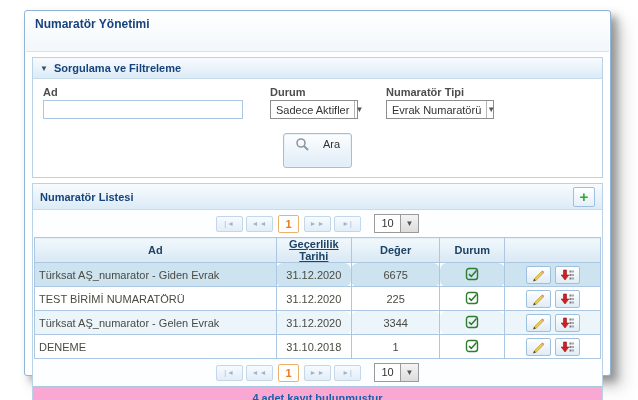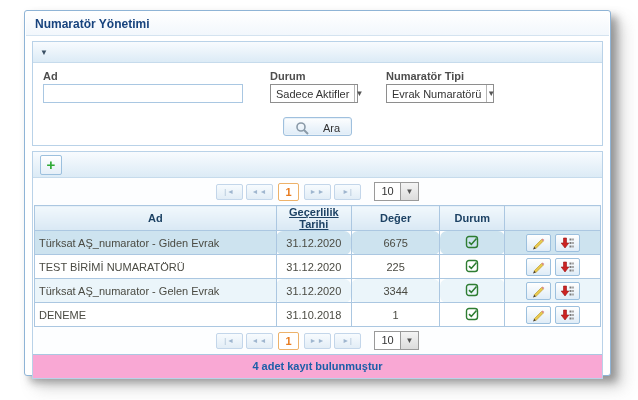--- a/index.html
+++ b/index.html
@@ -3,21 +3,21 @@
 <meta charset="utf-8">
 <style>
   * { box-sizing: border-box; margin: 0; padding: 0; }
   html,body { width:638px; height:400px; background:#ffffff; overflow:hidden;
     font-family:"Liberation Sans", sans-serif; }
 
   .widget { position:absolute; left:24px; top:10px; width:587px; height:366px;
     background:#ffffff; border:1px solid #8fb4d6; border-radius:3px; padding:1px;
     box-shadow: 6px 6px 8px rgba(90,90,90,.55), 12px 12px 16px rgba(120,120,120,.28); }
 
-  .title-bar { height:24px; line-height:24px; padding-left:9px;
+  .title-bar { height:40px; line-height:24px; padding-left:9px;
     background:linear-gradient(#ffffff,#f2f7fc); border-bottom:1px solid #d4e3f0;
     color:#17437d; font-size:12px; font-weight:bold; }
 
   .panel { margin:5px 6px 4px; border:1px solid #b9d2e8; background:#fff; }
   .panel-header { display:flex; align-items:center; gap:6px; height:21px; padding:0 7px;
     background:linear-gradient(#f8fbfe,#dcebf6); border-bottom:1px solid #c6dbec;
     color:#17437d; font-size:11px; font-weight:bold; }
   .collapse-tri { font-size:8px; color:#3a5064; }
 
   
@@ -28,21 +28,21 @@
   .text-input { width:200px; height:19px; border:1px solid #a9c7e2; font-size:11px; padding:0 4px; }
   .sel { display:flex; align-items:center; height:19px; border:1px solid #8e8e8e;
     background:#fff; font-size:11px; color:#333; cursor:default; }
   .sel .sel-text { flex:1; padding:0 5px; white-space:nowrap; }
   .sel .sel-chevron { width:17px; align-self:stretch; border-left:1px solid #b5b5b5;
     display:flex; align-items:center; justify-content:center; color:#555; font-size:8px; }
   .f-durum { margin-left:27px; } .f-durum .sel { width:88px; }
   .f-tipi  { margin-left:28px; } .f-tipi .sel { width:108px; }
 
   .ara-row { display:flex; justify-content:center; margin-top:14px; }
-  .ara-btn { display:flex; align-items:center; gap:14px; padding:3px 11px 0;
+  .ara-btn { display:flex; align-items:center; gap:14px; padding:3px 11px 16px;
     border:1px solid #9fc0de; border-radius:3px; font-size:11px; color:#333;
     background:linear-gradient(#fdfeff,#dfecf7); cursor:pointer;
     box-shadow:0 0 0 1px #e8f1f8 inset; }
 
   
   .list-header { justify-content:space-between; height:26px; }
   .add-btn { width:22px; height:20px; border:1px solid #9cc0de; border-radius:2px;
     background:linear-gradient(#ffffff,#e5eff8); color:#2faa35; font-size:15px;
     font-weight:bold; line-height:17px; text-align:center; cursor:pointer; }
 
@@ -111,20 +111,21 @@
   </defs>
 </svg>
 
 <div class="widget">
 
   <div class="title-bar">Numaratör Yönetimi</div>
 
   <div class="panel">
     <div class="panel-header">
       <span class="collapse-tri">▼</span>
+      <span>Sorgulama ve Filtreleme</span>
     </div>
     <div class="filter-body">
       <div class="fields">
         <div class="field">
           <label>Ad</label>
           <input class="text-input" type="text" value="" style="">
         </div>
         <div class="field f-durum">
           <label>Durum</label>
           <div class="sel">
@@ -146,20 +147,21 @@
               <use href="#ic-search"></use>
             </svg>
           <span>Ara</span>
         </div>
       </div>
     </div>
   </div>
 
   <div class="panel">
     <div class="panel-header list-header">
+      <span>Numaratör Listesi</span>
       <span class="add-btn">+</span>
     </div>
 
     <div class="paginator">
       <span class="pg-btn">|◄</span>
       <span class="pg-btn">◄◄</span>
       <span class="pg-current">1</span>
       <span class="pg-btn">►►</span>
       <span class="pg-btn">►|</span>
       <span class="pg-size">

